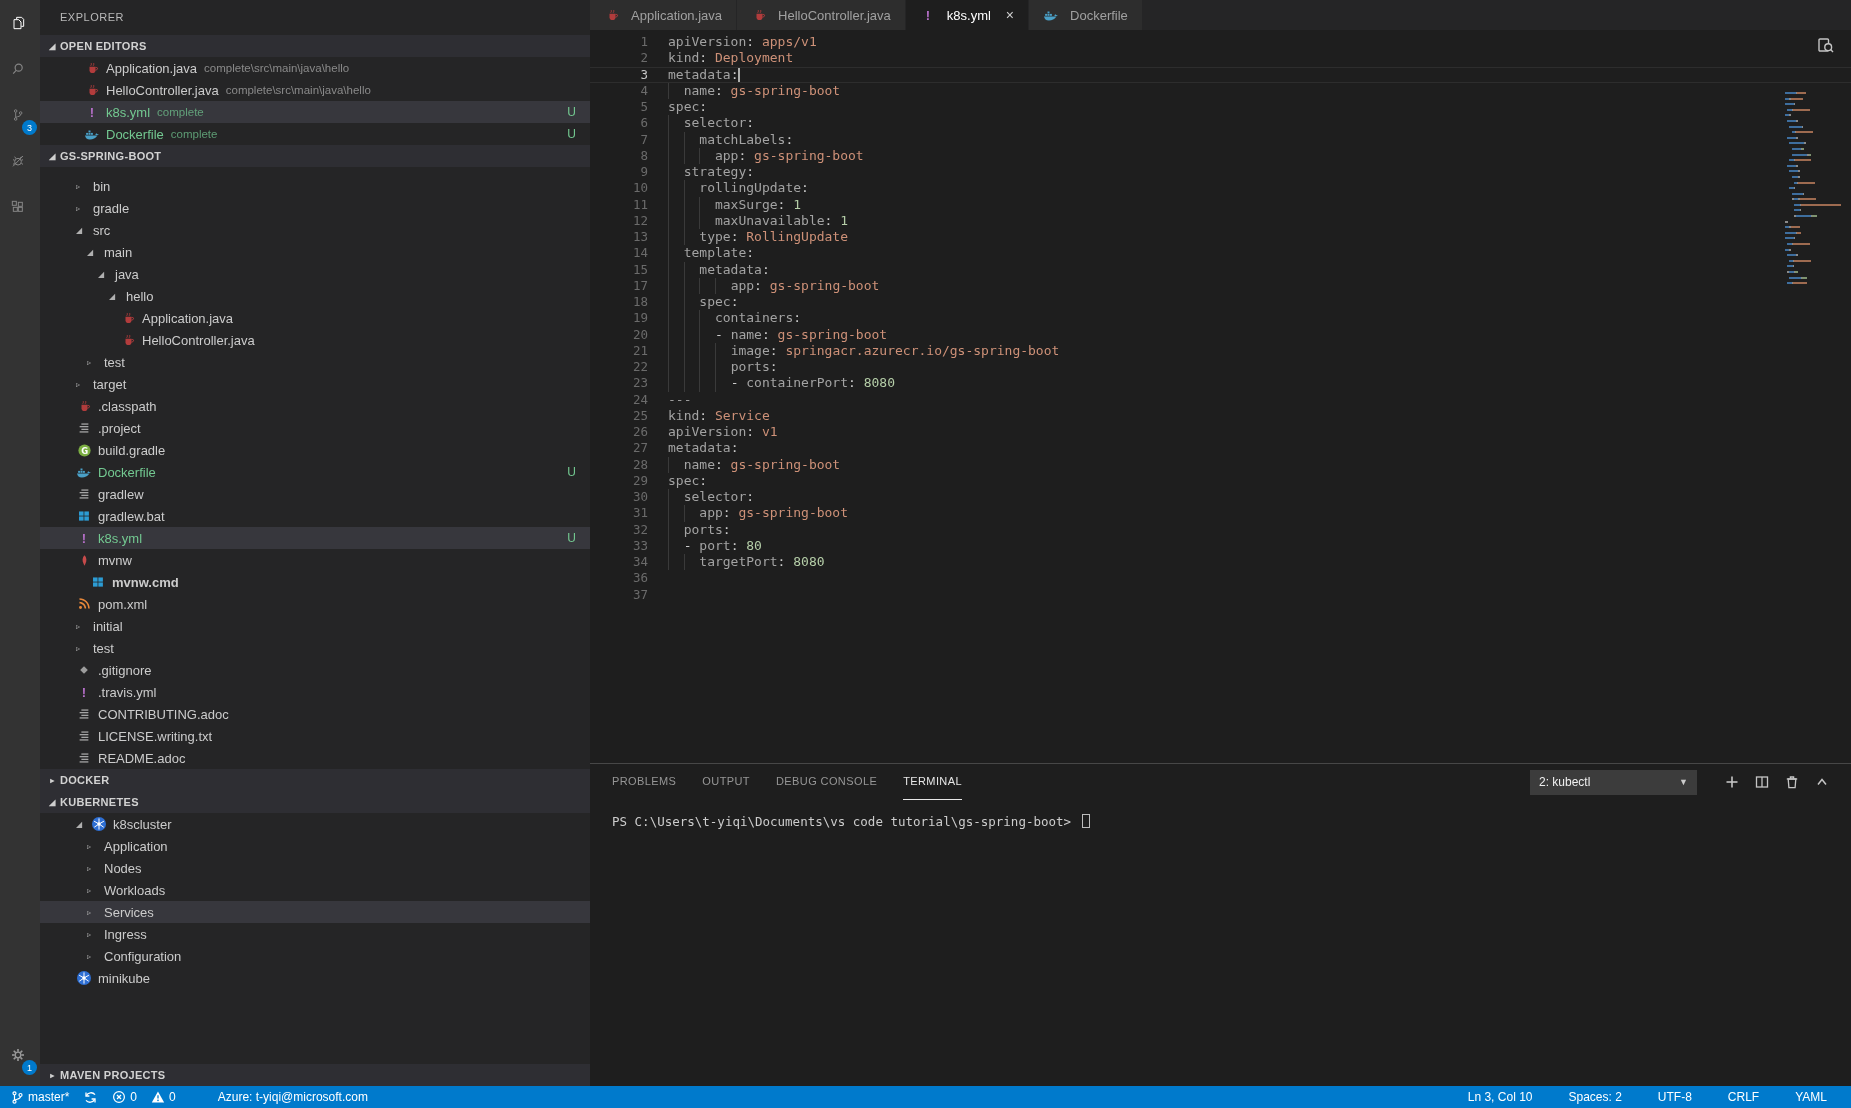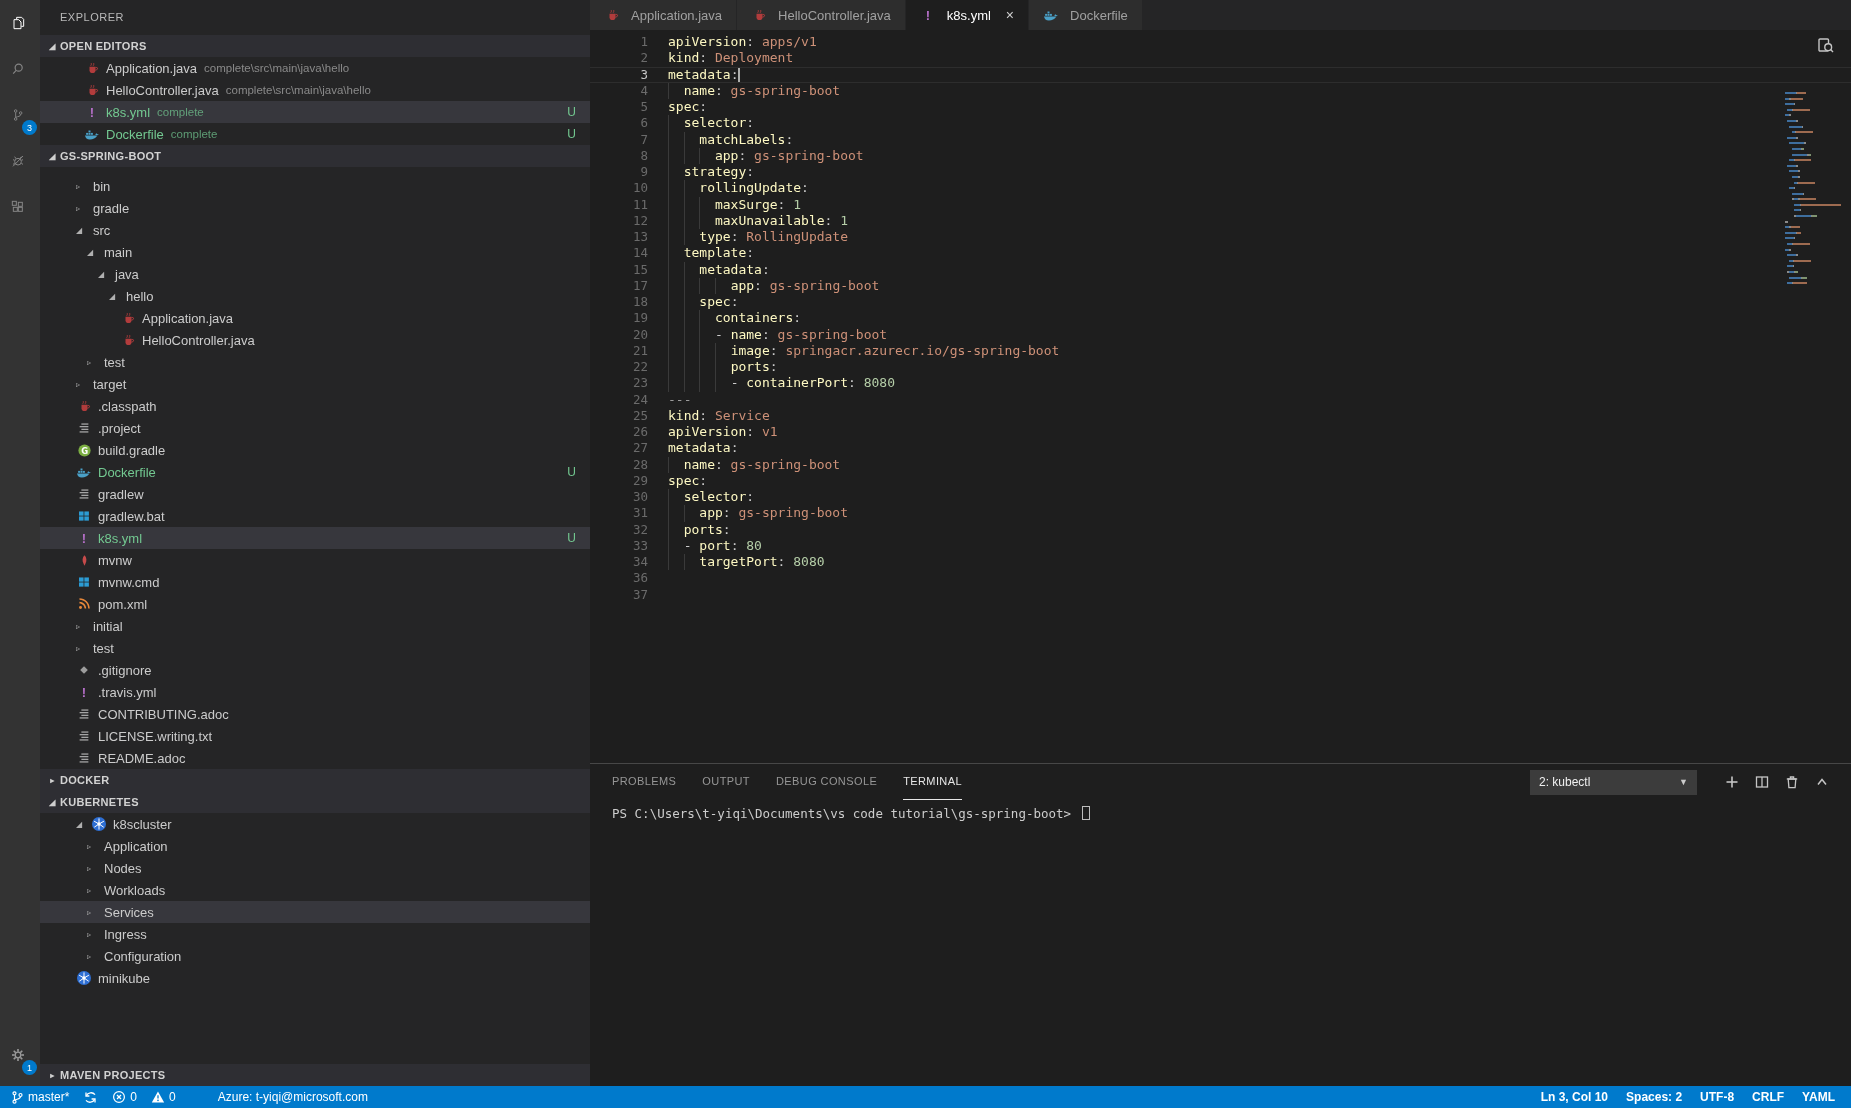--- a/index.html
+++ b/index.html
@@ -44,47 +44,47 @@
   .tab .closex { margin-left:8px; color:#d0d0d0; font-size:14px; }
   .editor { position:relative; height:733px; background:#1e1e1e; overflow:hidden; flex:none; }
   #code { padding-top:4px; }
   .cline { display:flex; height:16.25px; line-height:16.25px; font-family:"DejaVu Sans Mono", monospace; font-size:13px; position:relative; }
   .cline.cur { box-shadow: inset 0 1px 0 rgba(255,255,255,.07), inset 0 -1px 0 rgba(255,255,255,.07); }
   .lnum { width:58px; text-align:right; color:#6b6b6b; font-size:12.5px; flex:none; }
   .cline.cur .lnum { color:#c6c6c6; }
   .ltxt { margin-left:20px; white-space:pre; position:relative; color:#d4d4d4; }
   .iguide { position:absolute; top:0; bottom:0; width:1px; background:#3a3a3a; }
   .caret { position:absolute; top:1px; bottom:1px; width:1.5px; background:#aeafad; }
-  .tk-k { color:#fef9c3; } .tk-v { color:#ce9178; } .tk-n { color:#b5cea8; }
+  .tk-k { color:#a3a3a3; } .tk-v { color:#ce9178; } .tk-n { color:#b5cea8; }
   .tk-pu { color:#cccccc; } .tk-dd { color:#9b9b9b; }
   #minimap { position:absolute; top:62px; right:8px; width:58px; }
   .mrow { height:2px; margin-bottom:3.6px; position:relative; }
   .mseg { position:absolute; height:2px; top:0; }
   .mm-k{background:#3e6e9e;} .mm-v{background:#9e6b50;} .mm-n{background:#7f9470;} .mm-pu{background:#8a8a8a;} .mm-dd{background:#8a8a8a;}
   .ed-action { position:absolute; top:6px; right:16px; cursor:pointer; }
 
   
   .panel { height:323px; border-top:1px solid #474747; background:#1e1e1e; flex:none; }
   .panel-head { height:36px; display:flex; align-items:center; justify-content:space-between; padding:0 14px 0 22px; }
   #panel-tabs { display:flex; gap:26px; }
   .ptab { font-size:11px; letter-spacing:.4px; color:#969696; height:36px; line-height:34px; cursor:pointer; }
   .ptab.active { color:#e7e7e7; border-bottom:1px solid #e7e7e7; }
   .panel-right { display:flex; align-items:center; }
   .dropdown { background:#3c3c3c; color:#f0f0f0; font-size:12px; width:167px; height:25px; display:flex;
               align-items:center; justify-content:space-between; padding:0 9px; margin-right:20px; cursor:pointer; }
   .dd-caret { font-size:9px; color:#cccccc; }
   .pn-ic { width:30px; height:26px; display:flex; align-items:center; justify-content:center; cursor:pointer; }
-  .term { padding:6px 0 0 22px; font-family:"DejaVu Sans Mono", monospace; font-size:12.5px; color:#cccccc; height:280px; }
+  .term { padding:6px 0 0 22px; font-family:"DejaVu Sans Mono", monospace; font-size:12.5px; color:#cccccc; height:280px;margin-top:8px; }
   .tcursor { display:inline-block; width:8px; height:14px; border:1px solid #bdbdbd; vertical-align:-2px; margin-left:3px; }
 
   
   .statusbar { position:absolute; left:0; right:0; bottom:0; height:22px; background:#007acc; color:#ffffff;
                display:flex; justify-content:space-between; align-items:center; font-size:12px; z-index:5; }
   #status-left { display:flex; align-items:center; gap:14px; padding-left:10px; }
-  #status-right { display:flex; align-items:center; gap:18px; padding-right:16px;font-weight:bold; }
+  #status-right { display:flex; align-items:center; gap:36px; padding-right:24px; }
   .st-item { display:flex; align-items:center; gap:4px; cursor:pointer; height:22px; }
   .st-item.spaced { margin-left:28px; }
 </style>
 </head>
 <body>
 
 <div class="app">
 
   <div class="activitybar" id="activitybar">
       <div class="act-item">
@@ -362,21 +362,21 @@
           <span class="ubadge">U</span>
         </div>
         <div class="t-row" style="padding-left: 36px;">
           <span class="fic">
             <svg width="13" height="15" viewBox="0 0 16 16">
               <path d="M8 1.5c2.7 2.7 3.2 7 1 10.7L8 14.5l-1-2.3C4.8 8.5 5.3 4.2 8 1.5z" fill="#c74b4b"></path>
             </svg>
           </span>
           <span class="lbl">mvnw</span>
         </div>
-        <div class="t-row" style="padding-left: 36px;">
+        <div class="t-row" style="padding-left: 50px; font-weight: bold;">
           <span class="fic">
             <svg width="14" height="14" viewBox="0 0 16 16">
               <g fill="#2c9cd4">
                 <rect x="2.3" y="2.8" width="5.2" height="4.8"></rect>
                 <rect x="8.4" y="2.8" width="5.2" height="4.8"></rect>
                 <rect x="2.3" y="8.5" width="5.2" height="4.8"></rect>
                 <rect x="8.4" y="8.5" width="5.2" height="4.8"></rect>
               </g>
             </svg>
           </span>

